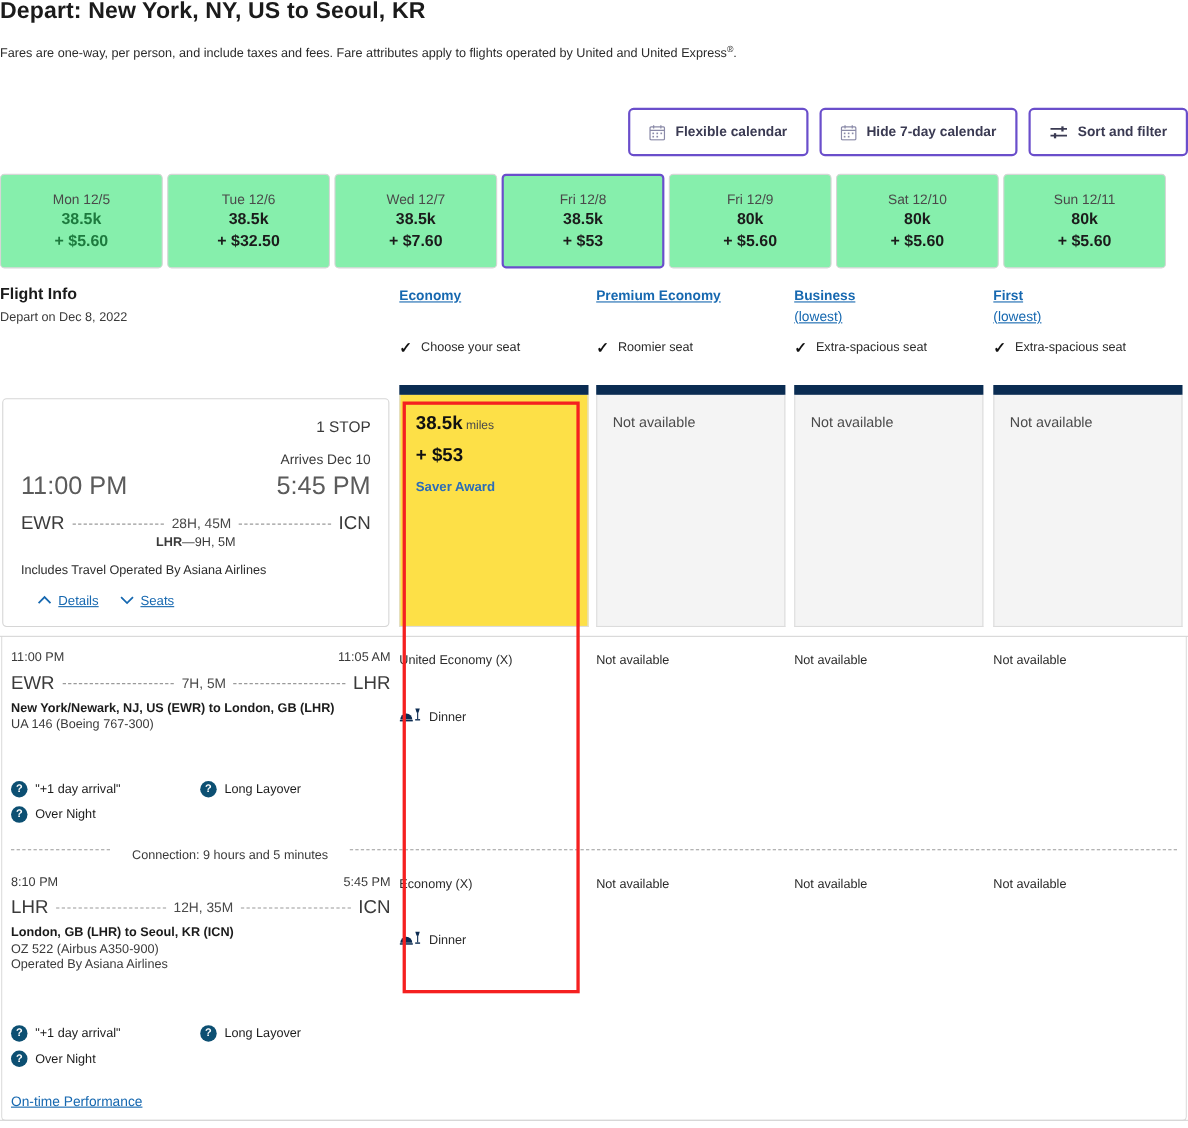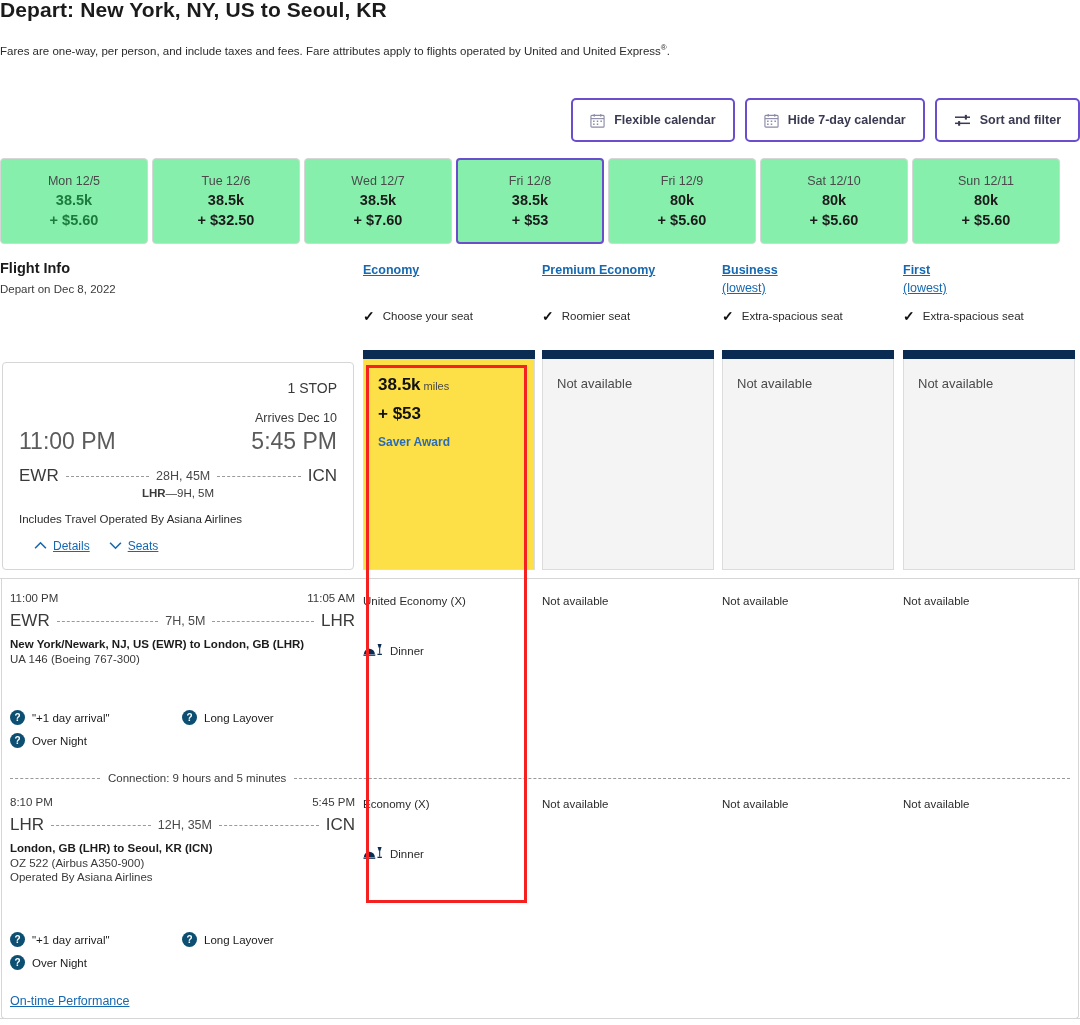--- a/index.html
+++ b/index.html
@@ -14,21 +14,21 @@
   .page { position: relative; width: 1080px; height: 1025px; }
 
   
   .page-title {
     position: absolute; left: 0; top: -2px;
     font-size: 21px; font-weight: 700; color: #1b1b1b;
     letter-spacing: 0.1px;
   }
   .fare-note {
     position: absolute; left: 0; top: 38px; width: 690px;
-    font-size: 11.5px; line-height: 20px; color: #2b2b2b;
+    font-size: 11.5px; line-height: 14px; color: #2b2b2b;
   }
   .fare-note sup { font-size: 8px; vertical-align: super; }
 
   
   .toolbar { position: absolute; right: 0; top: 98px; display: flex; gap: 10px; font-weight: bold; }
   .tb-btn {
     height: 44px; border: 2px solid #6a4ecb; border-radius: 5px;
     background: #fff; display: flex; align-items: center; gap: 9px;
     padding: 0 17px; font-size: 12.5px; color: #3a3a52; cursor: pointer;
     white-space: nowrap;
@@ -163,21 +163,21 @@
   .badge-row { display: flex; gap: 0; margin-bottom: 8px; }
   .badge { display: flex; align-items: center; gap: 7px; font-size: 11.5px; color: #1b1b1b; }
   .badge .qm {
     width: 15px; height: 15px; border-radius: 50%; background: #0c4f72;
     color: #fff; font-size: 10px; font-weight: 700; display: flex;
     align-items: center; justify-content: center; flex: none;
   }
 
   .conn-line {
     position: absolute; left: 10px; width: 1060px; display: flex;
-    align-items: center; gap: 8px;
+    align-items: flex-start; gap: 20px;
   }
   .conn-line .dl { width: 90px; border-top: 1px dashed #9a9a9a; height: 0; }
   .conn-line .dr { flex: 1; border-top: 1px dashed #9a9a9a; height: 0; }
   .conn-line .txt { font-size: 11.5px; color: #3a3a3a; white-space: nowrap; }
 
   .seg-fare { position: absolute; font-size: 11.5px; color: #2b2b2b; }
   .seg-fare .cabin-name { white-space: nowrap; }
   .seg-fare .meal { display: flex; align-items: center; gap: 7px; margin-top: 36px; }
   .seg-fare .meal .meal-lbl { font-size: 11.5px; color: #2b2b2b; }
 

